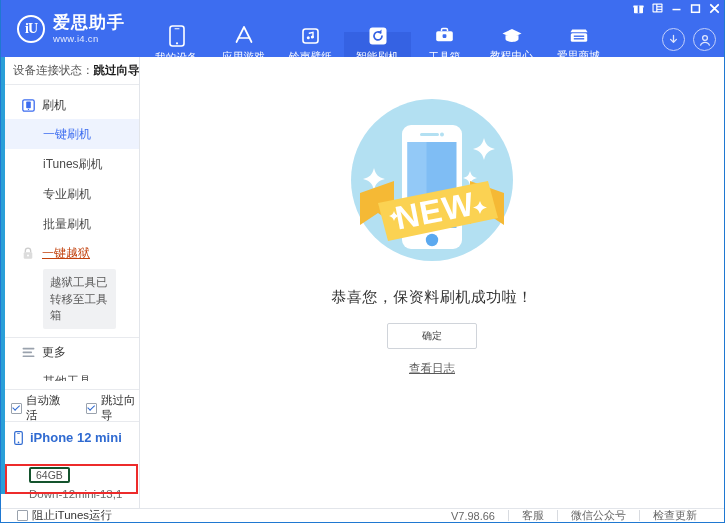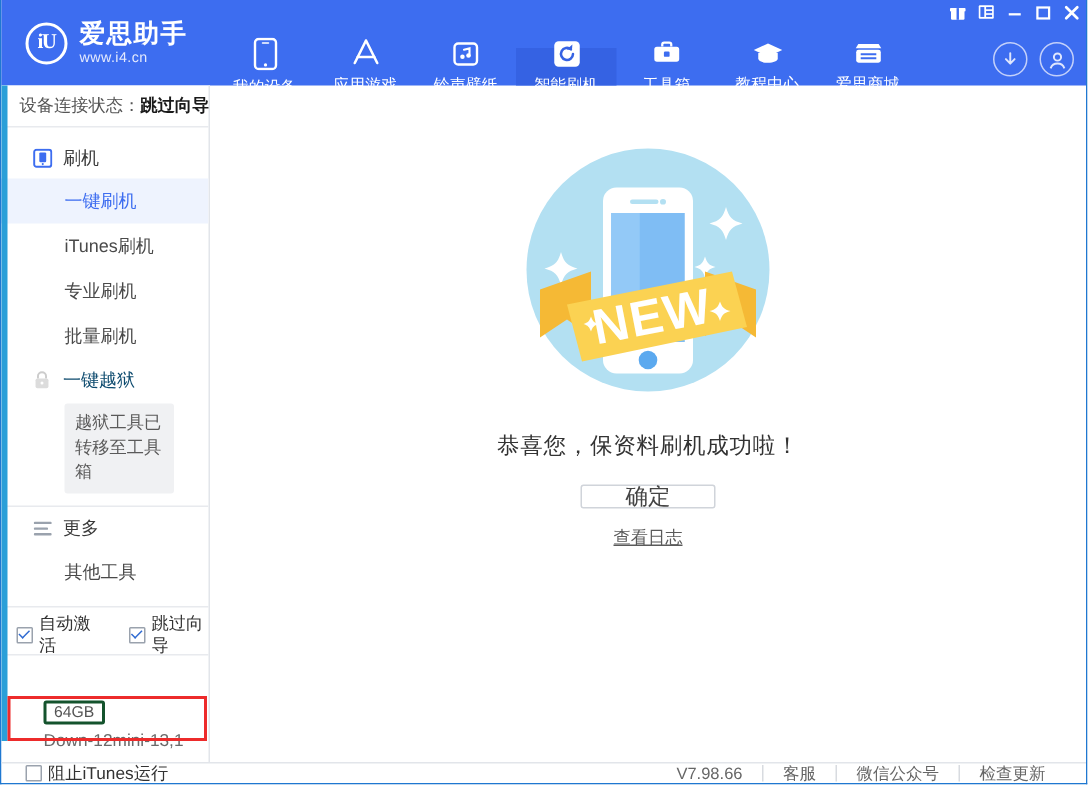--- a/index.html
+++ b/index.html
@@ -121,21 +121,21 @@
   }
   .conn-status b { color: #1a1a1a; font-weight: bold; }
 
   .sb-scroll { flex: 1; overflow: hidden; padding-top: 6px; }
 
   .sb-group-head {
     height: 28px; display: flex; align-items: center;
     padding-left: 20px; gap: 7px;
     font-size: 12px; color: #3a3a3a;
   }
-  .sb-group-head.dim { color: #0c4a6e; }
+  .sb-group-head.dim { color: #c2410c; text-decoration: underline; }
   .sb-ico { width: 14px; height: 14px; display:flex; align-items:center; justify-content:center; flex:none; }
 
   .sb-item {
     height: 30px; display: flex; align-items: center;
     padding-left: 42px;
     font-size: 12px; color: #4a4a4a;
     cursor: pointer;
     position: relative;
   }
   .sb-item.active {
@@ -218,25 +218,25 @@
     padding-top: 26px;
     min-width: 0;
   }
   .illus { width: 200px; height: 195px; position: relative; }
   .msg {
     margin-top: 10px;
     font-size: 15px; color: #333; letter-spacing: .5px;
   }
   .ok-btn {
     margin-top: 16px;
-    width: 90px; height: 16px;
+    width: 90px; height: 26px;
     border: 1px solid #d0d4da;
     background: #fff;
     border-radius: 2px;
-    font-size: 15px; color: #444;
+    font-size: 10px; color: #444;
     display: flex; align-items: center; justify-content: center;
     cursor: pointer;
     font-family: "Liberation Sans", sans-serif;
   }
   .log-link {
     margin-top: 12px;
     font-size: 11.5px; color: #5a5a5a;
     text-decoration: underline;
     cursor: pointer;
   }
@@ -491,20 +491,30 @@
           <span class="chk-box checked"></span>
           <span>自动激活</span>
         </span>
         <span class="chk">
           <span class="chk-box checked"></span>
           <span>跳过向导</span>
         </span>
       </div>
 
       <div class="device-card">
+        <div class="dev-name-row">
+          <span class="sb-ico">
+            <svg width="9" height="14" viewBox="0 0 9 14">
+                <rect x="0.7" y="0.7" width="7.6" height="12.6" rx="1.4" fill="none" stroke="#2f6ad1" stroke-width="1.2"></rect>
+                <rect x="3" y="2.2" width="3" height="0.8" rx="0.4" fill="#2f6ad1"></rect>
+                <circle cx="4.5" cy="11.4" r="0.8" fill="#2f6ad1"></circle>
+              </svg>
+          </span>
+          <span class="dev-name">iPhone 12 mini</span>
+        </div>
         <div class="dev-cap">64GB</div>
         <div class="dev-sub">Down-12mini-13,1</div>
       </div>
 
       <div class="red-hl"></div>
     </div>
 
     <div class="main">
 
       <div class="illus">

